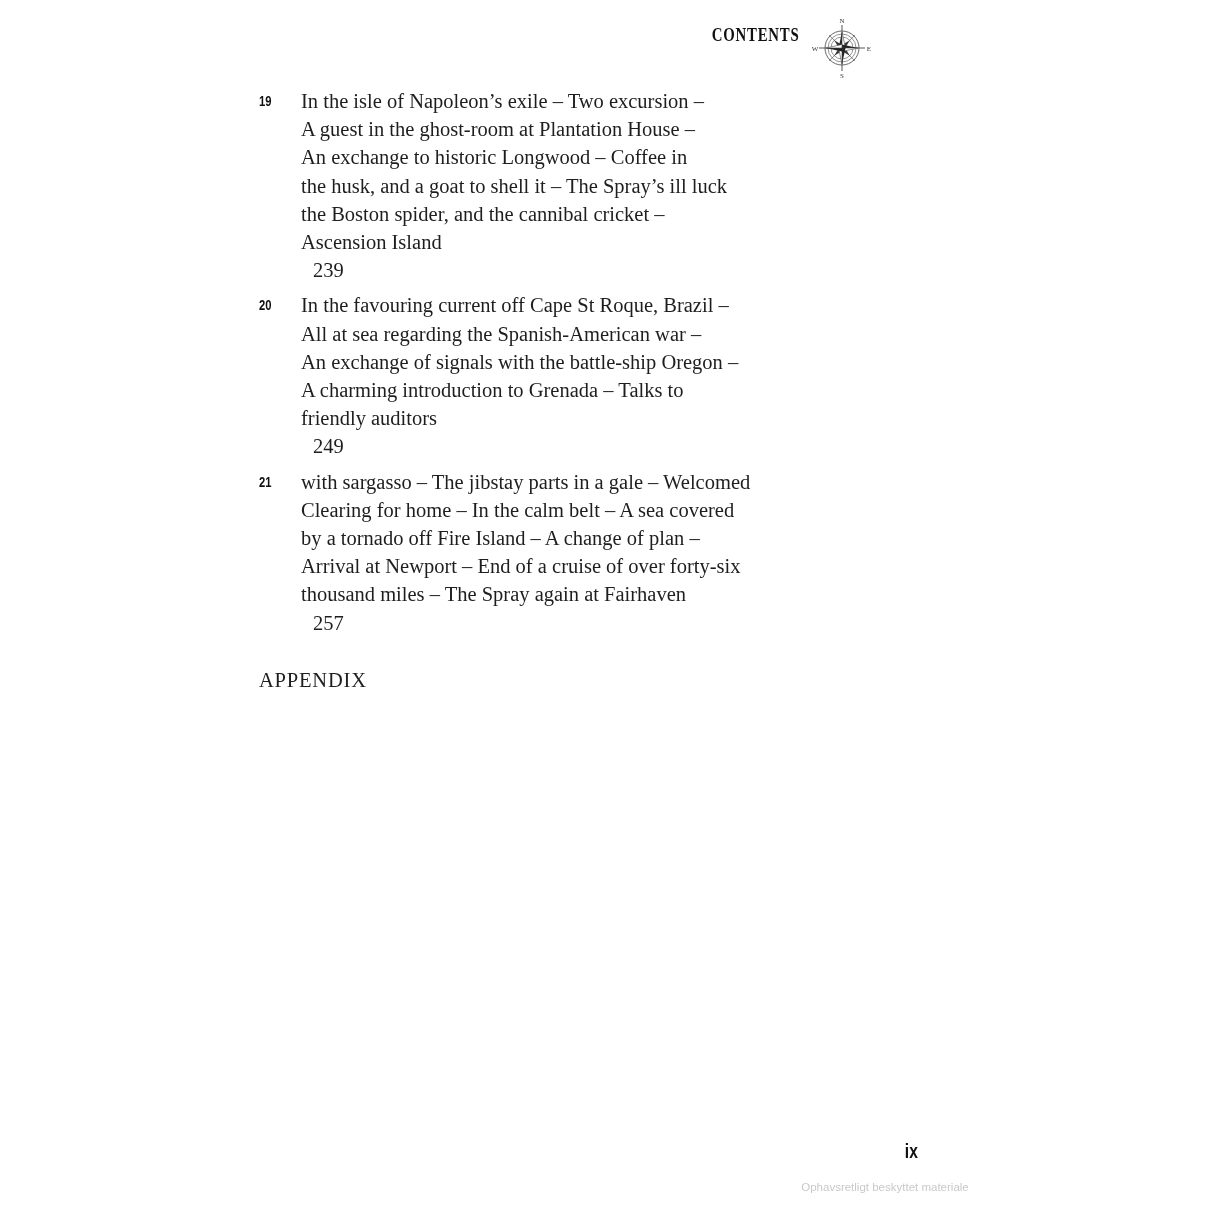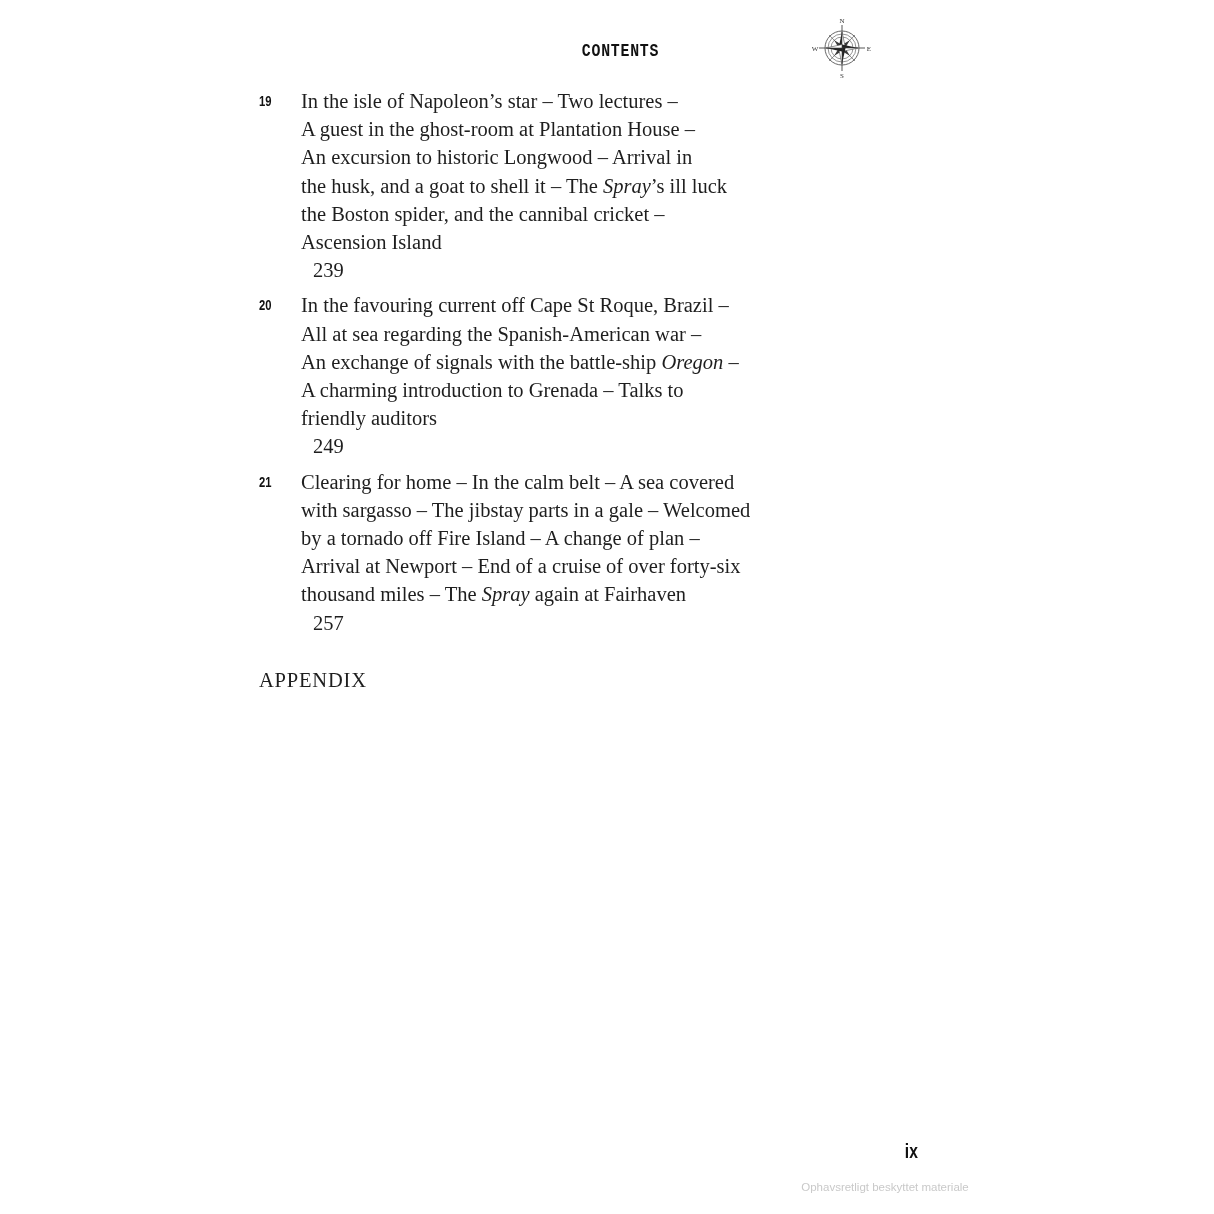--- a/index.html
+++ b/index.html
@@ -9,25 +9,25 @@
     height: 1214px;
     background: #ffffff;
     font-family: "Liberation Serif", serif;
     color: #1e1e1e;
     overflow: hidden;
   }
 
   
   .header-title {
     position: absolute;
-    top: 40px;
+    top: 24px;
     left: 560px;
     width: 240px;
-    text-align: left;
-    font-family: Liberation Mono, monospace;
+    text-align: right;
+    font-family: Liberation Serif, serif;
     font-weight: 700;
     font-size: 19px;
     letter-spacing: 1px;
     color: #111;
   }
   .cond-r { display: inline-block; transform: scaleX(0.78); transform-origin: 100% 50%; }
   .cond-l { display: inline-block; transform: scaleX(0.75); transform-origin: 0 50%; }
   .cond-c { display: inline-block; transform: scaleX(0.78); transform-origin: 50% 50%; }
 
   .compass { position: absolute; top: 16px; left: 812px; width: 60px; height: 64px; }
@@ -49,21 +49,21 @@
     font-size: 15px;
     line-height: 28.2px;
     color: #111;
   }
   .entry-body { flex: 1; min-width: 0; }
   .toc-line {
     font-size: 20.5px;
     line-height: 28.2px;
     white-space: nowrap;
   }
-  .toc-line .it { font-style: italic; }
+  .toc-line .it { }
   .with-page { display: flex; justify-content: space-between; flex-direction: column; }
   .pagenum { flex: none; padding-left: 12px; }
 
   
   .appendix { position: absolute; top: 666px; left: 259px; width: 574px; }
   .appendix-heading {
     font-size: 20.5px;
     line-height: 28.2px;
     letter-spacing: 0.8px;
     margin-bottom: 10px;
@@ -131,23 +131,23 @@
       <text x="30" y="62" text-anchor="middle">S</text>
       <text x="57" y="34.5" text-anchor="middle">E</text>
       <text x="3" y="34.5" text-anchor="middle">W</text>
     </svg>
   </div>
 
   <div class="toc">
       <div class="entry">
         <div class="num"><span class="cond-l">19</span></div>
         <div class="entry-body">
-          <div class="toc-line"><span class="line-text"><span>In the isle of Napoleon’s star – Two lectures –</span></span></div>
+          <div class="toc-line"><span class="line-text"><span>In the isle of Napoleon’s exile – Two excursion –</span></span></div>
           <div class="toc-line"><span class="line-text"><span>A guest in the ghost-room at Plantation House –</span></span></div>
-          <div class="toc-line"><span class="line-text"><span>An excursion to historic Longwood – Arrival in</span></span></div>
+          <div class="toc-line"><span class="line-text"><span>An exchange to historic Longwood – Coffee in</span></span></div>
           <div class="toc-line"><span class="line-text"><span>the husk, and a goat to shell it – The </span><span class="it">Spray</span><span>’s ill luck</span></span></div>
           <div class="toc-line"><span class="line-text"><span>the Boston spider, and the cannibal cricket –</span></span></div>
           <div class="toc-line with-page">
             <span class="line-text"><span>Ascension Island</span></span>
             <span class="pagenum">239</span>
           </div>
         </div>
       </div>
       <div class="entry">
         <div class="num"><span class="cond-l">20</span></div>
@@ -158,22 +158,22 @@
           <div class="toc-line"><span class="line-text"><span>A charming introduction to Grenada – Talks to</span></span></div>
           <div class="toc-line with-page">
             <span class="line-text"><span>friendly auditors</span></span>
             <span class="pagenum">249</span>
           </div>
         </div>
       </div>
       <div class="entry">
         <div class="num"><span class="cond-l">21</span></div>
         <div class="entry-body">
+          <div class="toc-line"><span class="line-text"><span>with sargasso – The jibstay parts in a gale – Welcomed</span></span></div>
           <div class="toc-line"><span class="line-text"><span>Clearing for home – In the calm belt – A sea covered</span></span></div>
-          <div class="toc-line"><span class="line-text"><span>with sargasso – The jibstay parts in a gale – Welcomed</span></span></div>
           <div class="toc-line"><span class="line-text"><span>by a tornado off Fire Island – A change of plan –</span></span></div>
           <div class="toc-line"><span class="line-text"><span>Arrival at Newport – End of a cruise of over forty-six</span></span></div>
           <div class="toc-line with-page">
             <span class="line-text"><span>thousand miles – The </span><span class="it">Spray</span><span> again at Fairhaven</span></span>
             <span class="pagenum">257</span>
           </div>
         </div>
       </div>
     </div>
 

